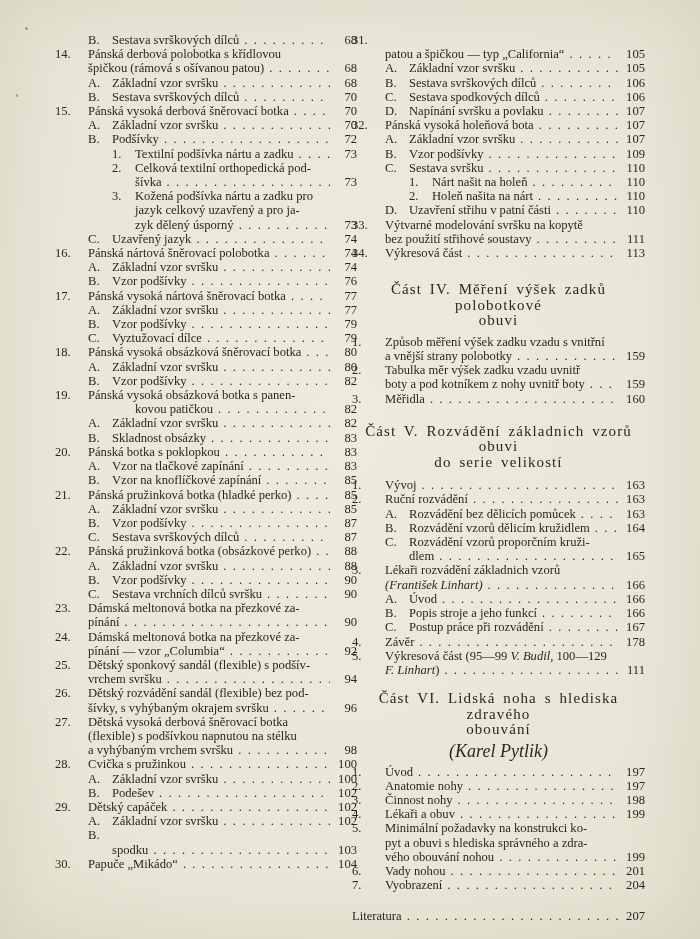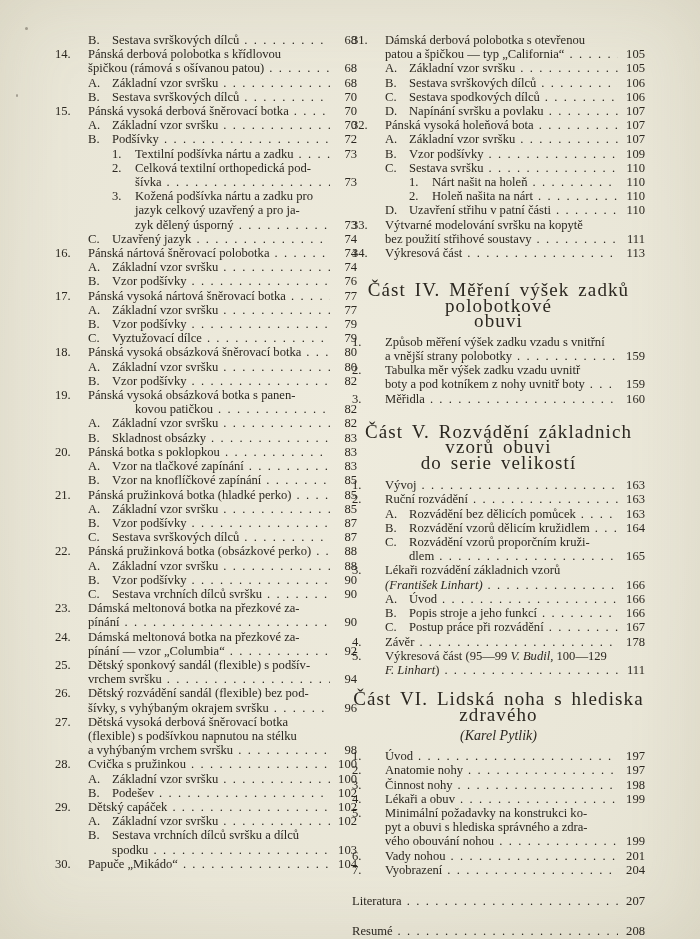--- a/index.html
+++ b/index.html
@@ -35,27 +35,27 @@
     padding-left:5px;
   }
   .leader::after {
     content:". . . . . . . . . . . . . . . . . . . . . . . . . . . . . .";
     letter-spacing:1.6px;
   }
   .pg { flex:0 0 auto; min-width:24px; text-align:right; margin-left:3px; }
 
   .heading {
     text-align:center;
-    font-size:19px; line-height:15.5px;
+    font-size:15px; line-height:15.5px;
     letter-spacing:1.1px; word-spacing:3px;
   }
   .author {
     text-align:center;
     font-style:italic;
-    font-size:14px; line-height:15px;
+    font-size:18px; line-height:15px;
   }
   .gap { width:100%; }
   .speck { position:absolute; background:#6a6358; border-radius:50%; opacity:0.55; }
   .speck1 { left:25px; top:27px; width:3px; height:3px; }
   .speck2 { left:16px; top:94px; width:2px; height:3px; }
 </style>
 </head>
 <body>
 
 <div class="page">
@@ -371,39 +371,37 @@
         <span class="pg">102</span>
       </div>
       <div class="row r1">
         <span class="lbl">A.</span>
         <span class="txt">Základní vzor svršku</span>
         <span class="leader"></span>
         <span class="pg">102</span>
       </div>
       <div class="row r1">
         <span class="lbl">B.</span>
-        <span class="txt">Sestava vrchních dílců svršku a dílců</span>
       </div>
       <div class="row r1">
         <span class="lbl"></span>
         <span class="txt">spodku</span>
         <span class="leader"></span>
         <span class="pg">103</span>
       </div>
       <div class="row r0">
         <span class="lbl">30.</span>
         <span class="txt">Papuče „Mikádo“</span>
         <span class="leader"></span>
         <span class="pg">104</span>
       </div>
     </div>
   <div class="col col-right">
       <div class="row r0">
         <span class="lbl">31.</span>
-        <span class="txt">Dámská derbová polobotka s otevřenou</span>
       </div>
       <div class="row r0">
         <span class="lbl"></span>
         <span class="txt">patou a špičkou — typ „California“</span>
         <span class="leader"></span>
         <span class="pg">105</span>
       </div>
       <div class="row r1">
         <span class="lbl">A.</span>
         <span class="txt">Základní vzor svršku</span>
@@ -598,20 +596,21 @@
       </div>
       <div class="row r0">
         <span class="lbl"></span>
         <span class="txt"><span class="it">F. Linhart</span><span>)</span></span>
         <span class="leader"></span>
         <span class="pg">111</span>
       </div>
       <div class="gap" style="height: 14px;"></div>
       <div class="heading">
         <div>Část VI. Lidská noha s hlediska zdravého</div>
+        <div>obouvání</div>
       </div>
       <div class="gap" style="height: 6px;"></div>
       <div class="author">(Karel Pytlik)</div>
       <div class="gap" style="height: 6px;"></div>
       <div class="row r0">
         <span class="lbl">1.</span>
         <span class="txt">Úvod</span>
         <span class="leader"></span>
         <span class="pg">197</span>
       </div>

